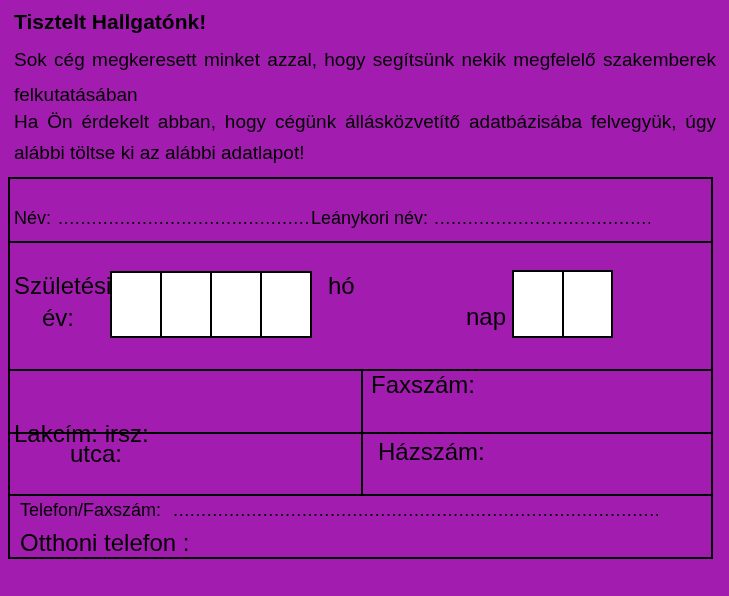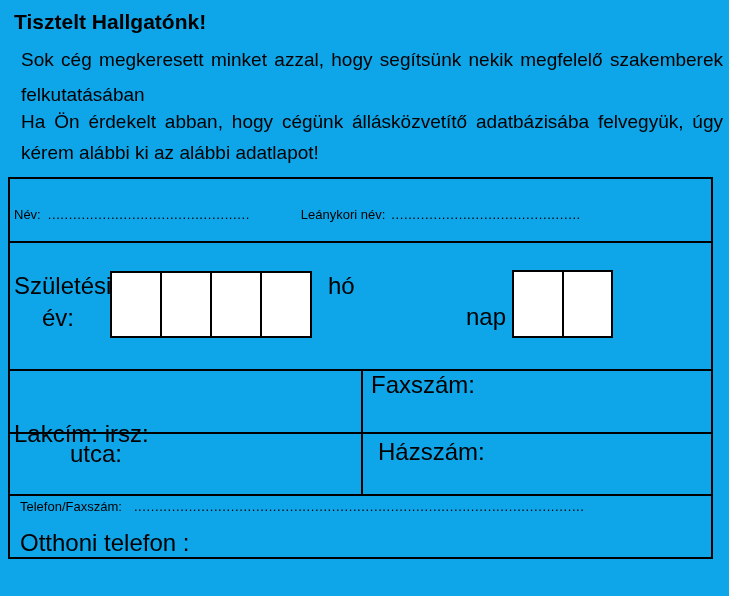--- a/index.html
+++ b/index.html
@@ -1,26 +1,26 @@
 <!DOCTYPE html>
 <html><head>
 <meta charset="utf-8">
 <style>
   html,body { margin:0; padding:0; background:#ffffff; }
   .page {
     position:relative;
     width:729px; height:596px;
-    background:#0ea5e9;
+    background:#a21caf;
     color:#000000;
     font-family:"Liberation Sans", sans-serif;
     overflow:hidden;
   }
   .abs { position:absolute; line-height:1.15; white-space:nowrap; font-size:24px; }
   .title { font-size:21px; font-weight:bold; }
-  .intro { font-size:19px;margin-left:7px; }
+  .intro { font-size:19px; }
   .just {
     width:702px;
     white-space:normal;
     text-align:justify;
     text-align-last:justify;
   }
   
   .hline, .vline { position:absolute; background:#000000; }
   .hline { height:2px; }
   .vline { width:2px; }
@@ -32,38 +32,38 @@
   
   .cells {
     position:absolute;
     display:flex;
     border:2px solid #000000;
     background:#ffffff;
   }
   .cells > div { flex:1; border-right:2px solid #000000; }
   .cells > div:last-child { border-right:none; }
   
-  .flexrow { position:absolute; display:flex; align-items:baseline; font-size:13px; line-height:1.15; }
+  .flexrow { position:absolute; display:flex; align-items:baseline; font-size:18px; line-height:1.15;text-align:center; }
   .dots {
     overflow:hidden;
     white-space:nowrap;
     letter-spacing:0.6px;
   }
 </style>
 </head>
 <body>
 
 <div class="page">
 
   <div class="abs title" style="left:14px; top:10px;">Tisztelt Hallgatónk!</div>
 
   <div class="abs intro just" style="left:14px; top:49px;">Sok cég megkeresett minket azzal, hogy segítsünk nekik megfelelő szakemberek</div>
   <div class="abs intro" style="left:14px; top:84px;">felkutatásában</div>
   <div class="abs intro just" style="left:14px; top:111px;">Ha Ön érdekelt abban, hogy cégünk állásközvetítő adatbázisába felvegyük, úgy</div>
-  <div class="abs intro" style="left:14px; top:142px;">kérem alábbi ki az alábbi adatlapot!</div>
+  <div class="abs intro" style="left:14px; top:142px;">alábbi töltse ki az alábbi adatlapot!</div>
 
   <div class="outerbox" style="left:8px; top:177px; width:701px; height:378px;"></div>
 
   <div class="hline" style="left:8px; top:241px; width:705px;"></div>
   <div class="hline" style="left:8px; top:369px; width:705px;"></div>
   <div class="hline" style="left:8px; top:432px; width:705px;"></div>
   <div class="hline" style="left:8px; top:494px; width:705px;"></div>
   <div class="vline" style="left:361px; top:369px; height:127px;"></div>
 
   <div class="flexrow" style="left:14px; top:208px; width:692px;">

